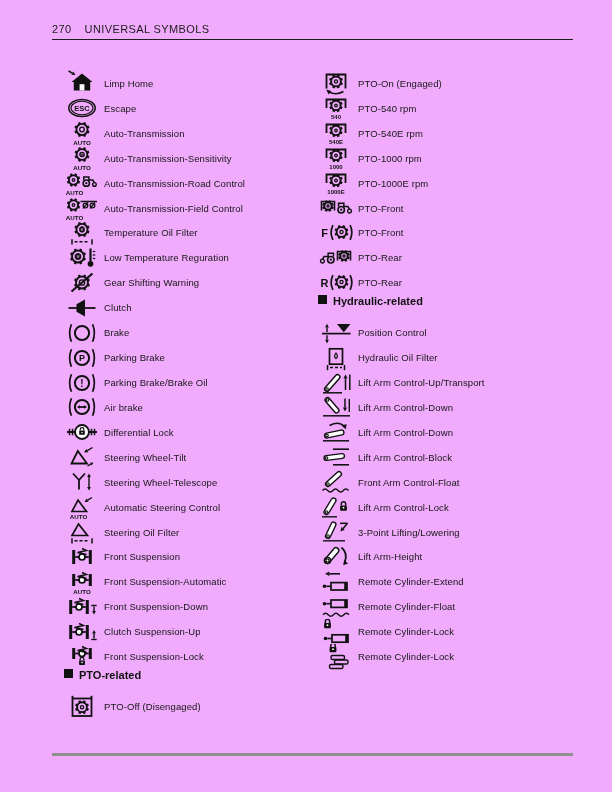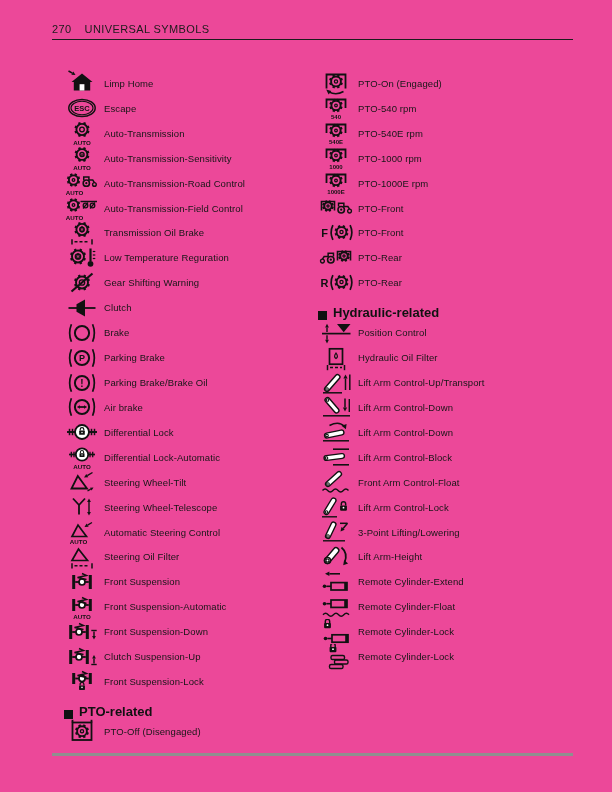--- a/index.html
+++ b/index.html
@@ -1,29 +1,29 @@
 <!DOCTYPE html>
 <html><head>
 <meta charset="utf-8">
 <style>
   html,body{margin:0;padding:0}
   body{width:612px;height:792px;background:#fff;color:#111;
        font-family:"Liberation Sans",sans-serif;position:relative;overflow:hidden}
-  .page{position:absolute;inset:0;background:#ec4899}
+  .page{position:absolute;inset:0;background:#f0abfc}
   .hdr{position:absolute;left:52px;top:23px;font-size:11px;letter-spacing:.4px;
        color:#1c1c1c;display:flex;gap:13px}
   .rule-top{position:absolute;left:52px;top:39px;width:521px;border-top:1.6px solid #1c1c1c}
   .rule-bottom{position:absolute;left:52px;top:753px;width:521px;height:3.2px;background:#8f8f8f}
   .col{position:absolute;top:71px;width:264px}
   .col-left{left:64px}
   .col-right{left:318px}
   .sym-row{display:flex;align-items:center;height:24.93px}
   .icon-cell{flex:0 0 36px;height:26px;display:flex;justify-content:center;align-items:flex-start}
   .sym-label{font-size:9.5px;padding-left:4px;white-space:nowrap;letter-spacing:.1px;color:#161616}
-  .section-row{display:flex;align-items:flex-end;height:24.93px;font-weight:bold;font-size:13px;color:#111}
+  .section-row{display:flex;align-items:flex-start;height:24.93px;font-weight:bold;font-size:11px;color:#111}
   .sq{width:9px;height:9px;background:#111;margin-right:6px;flex:0 0 9px}
 </style>
 </head>
 <body>
 
 <div class="page">
   <div class="hdr">
     <span>270</span>
     <span>UNIVERSAL SYMBOLS</span>
   </div>
@@ -146,21 +146,21 @@
             <line x1="20.028222191534976" y1="4.603438477690181" x2="20.946662429211194" y2="2.3861275996630935" stroke="#111111" stroke-width="2.4" stroke-linecap="butt"></line>
             <line x1="22.896561522309817" y1="7.471777808465021" x2="25.113872400336906" y2="6.553337570788804" stroke="#111111" stroke-width="2.4" stroke-linecap="butt"></line>
             <circle cx="18" cy="9.5" r="5.6" fill="none" stroke="#111111" stroke-width="1.9"></circle>
             <circle cx="18" cy="9.5" r="2.3" fill="none" stroke="#111111" stroke-width="1.3"></circle>
             <path d="M 18 6.7 C 19.9 9.2 19.7 10.9 18 11.9 C 16.3 10.9 16.1 9.2 18 6.7 Z" fill="none" stroke="#111111" stroke-width="1.2"></path>
             <line x1="10.5" y1="21.8" x2="25.5" y2="21.8" stroke="#111111" stroke-width="1.5" stroke-dasharray="3,2"></line>
             <line x1="8" y1="19.2" x2="8" y2="24.400000000000002" stroke="#111111" stroke-width="1.5" stroke-linecap="butt"></line>
             <line x1="28" y1="19.2" x2="28" y2="24.400000000000002" stroke="#111111" stroke-width="1.5" stroke-linecap="butt"></line>
           </svg>
         </span>
-        <span class="sym-label">Transmission Oil Brake</span>
+        <span class="sym-label">Temperature Oil Filter</span>
       </div>
       <div class="sym-row">
         <span class="icon-cell">
           <svg width="36" height="26" viewBox="0 0 36 26">
             <line x1="19.266113335314333" y1="13.681295564481012" x2="21.483424213341422" y2="14.599735802157227" stroke="#111111" stroke-width="2.4" stroke-linecap="butt"></line>
             <line x1="16.18129556448101" y1="16.766113335314333" x2="17.099735802157227" y2="18.983424213341422" stroke="#111111" stroke-width="2.4" stroke-linecap="butt"></line>
             <line x1="11.818704435518988" y1="16.766113335314333" x2="10.900264197842773" y2="18.983424213341422" stroke="#111111" stroke-width="2.4" stroke-linecap="butt"></line>
             <line x1="8.733886664685667" y1="13.681295564481012" x2="6.516575786658578" y2="14.599735802157229" stroke="#111111" stroke-width="2.4" stroke-linecap="butt"></line>
             <line x1="8.733886664685665" y1="9.318704435518988" x2="6.516575786658577" y2="8.400264197842773" stroke="#111111" stroke-width="2.4" stroke-linecap="butt"></line>
             <line x1="11.818704435518985" y1="6.2338866646856665" x2="10.900264197842768" y2="4.01657578665858" stroke="#111111" stroke-width="2.4" stroke-linecap="butt"></line>
@@ -259,37 +259,20 @@
             <line x1="8.5" y1="9.8" x2="8.5" y2="16.2" stroke="#111111" stroke-width="1.5" stroke-linecap="butt"></line>
             <line x1="27.5" y1="9.8" x2="27.5" y2="16.2" stroke="#111111" stroke-width="1.5" stroke-linecap="butt"></line>
             <line x1="30.5" y1="9.8" x2="30.5" y2="16.2" stroke="#111111" stroke-width="1.5" stroke-linecap="butt"></line>
             <circle cx="18" cy="13" r="7" fill="#fff" stroke="#111111" stroke-width="1.9"></circle>
             <path d="M 16.206 11.6 v -1.2480000000000002 a 1.7939999999999998 1.7939999999999998 0 0 1 3.5879999999999996 0 v 1.2480000000000002" fill="none" stroke="#111111" stroke-width="1.17"></path>
             <rect x="15.192" y="11.6" width="5.6160000000000005" height="4.212000000000001" rx="0.6240000000000001" fill="#111111"></rect>
             <circle cx="18" cy="13.394" r="0.741" fill="#fff"></circle>
           </svg>
         </span>
         <span class="sym-label">Differential Lock</span>
-      </div>
-      <div class="sym-row">
-        <span class="icon-cell">
-          <svg width="36" height="26" viewBox="0 0 36 26">
-            <line x1="5" y1="10.5" x2="31" y2="10.5" stroke="#111111" stroke-width="1.7" stroke-linecap="butt"></line>
-            <line x1="7.3" y1="7.8" x2="7.3" y2="13.2" stroke="#111111" stroke-width="1.3" stroke-linecap="butt"></line>
-            <line x1="10" y1="7.8" x2="10" y2="13.2" stroke="#111111" stroke-width="1.3" stroke-linecap="butt"></line>
-            <line x1="26" y1="7.8" x2="26" y2="13.2" stroke="#111111" stroke-width="1.3" stroke-linecap="butt"></line>
-            <line x1="28.7" y1="7.8" x2="28.7" y2="13.2" stroke="#111111" stroke-width="1.3" stroke-linecap="butt"></line>
-            <circle cx="18" cy="10.5" r="6.2" fill="#fff" stroke="#111111" stroke-width="1.8"></circle>
-            <path d="M 16.39 9.3 v -1.1199999999999999 a 1.6099999999999999 1.6099999999999999 0 0 1 3.2199999999999998 0 v 1.1199999999999999" fill="none" stroke="#111111" stroke-width="1.0499999999999998"></path>
-            <rect x="15.48" y="9.3" width="5.04" height="3.78" rx="0.5599999999999999" fill="#111111"></rect>
-            <circle cx="18" cy="10.91" r="0.6649999999999999" fill="#fff"></circle>
-            <text x="18" y="24.5" font-size="6.2" font-weight="bold" text-anchor="middle" fill="#111111" font-family="'Liberation Sans',sans-serif">AUTO</text>
-          </svg>
-        </span>
-        <span class="sym-label">Differential Lock-Automatic</span>
       </div>
       <div class="sym-row">
         <span class="icon-cell">
           <svg width="36" height="26" viewBox="0 0 36 26">
             <path d="M7.5,19.5 L23,19.5 L13.8,7 Z" fill="none" stroke="#111111" stroke-width="1.8"></path>
             <line x1="28.5" y1="3.5" x2="23.275350017599525" y2="6.5733235190591035" stroke="#111111" stroke-width="1.4" stroke-linecap="butt"></line>
             <polygon points="20,8.5 22.3,4.9 24.3,8.3" fill="#111111"></polygon>
             <line x1="23.5" y1="22" x2="26.735907517125014" y2="20.112387281677076" stroke="#111111" stroke-width="1.2" stroke-linecap="butt"></line>
             <polygon points="29.5,18.5 27.6,21.5 25.9,18.7" fill="#111111"></polygon>
           </svg>

